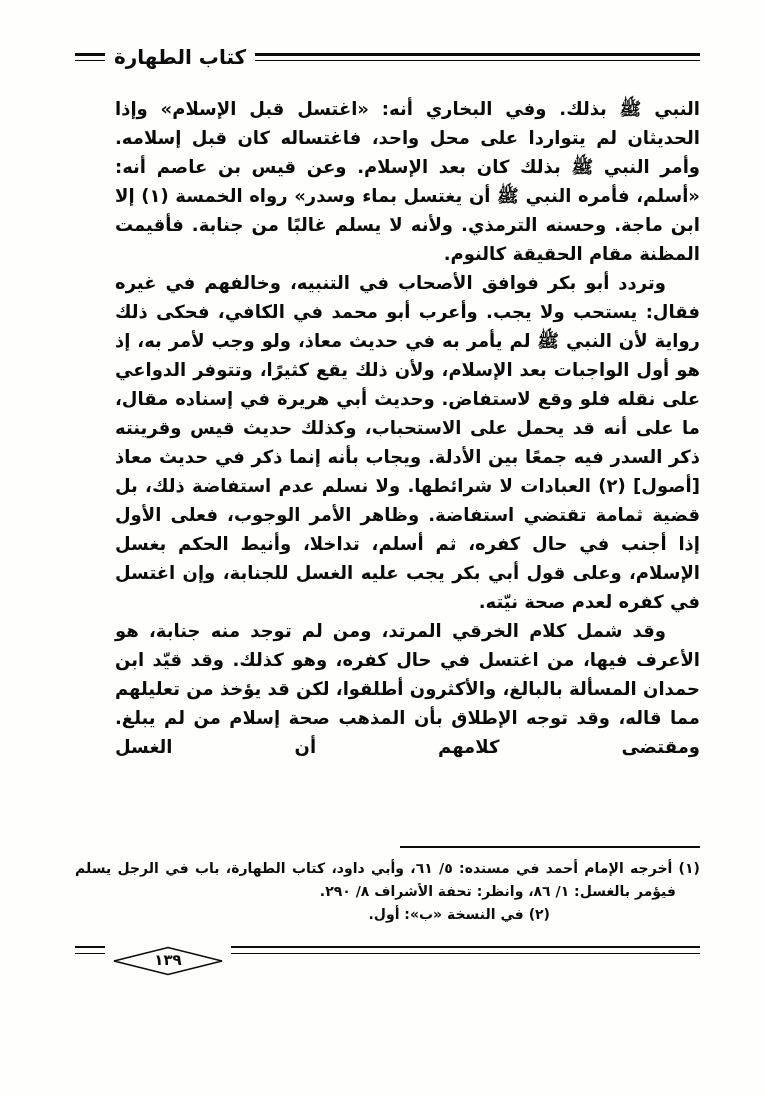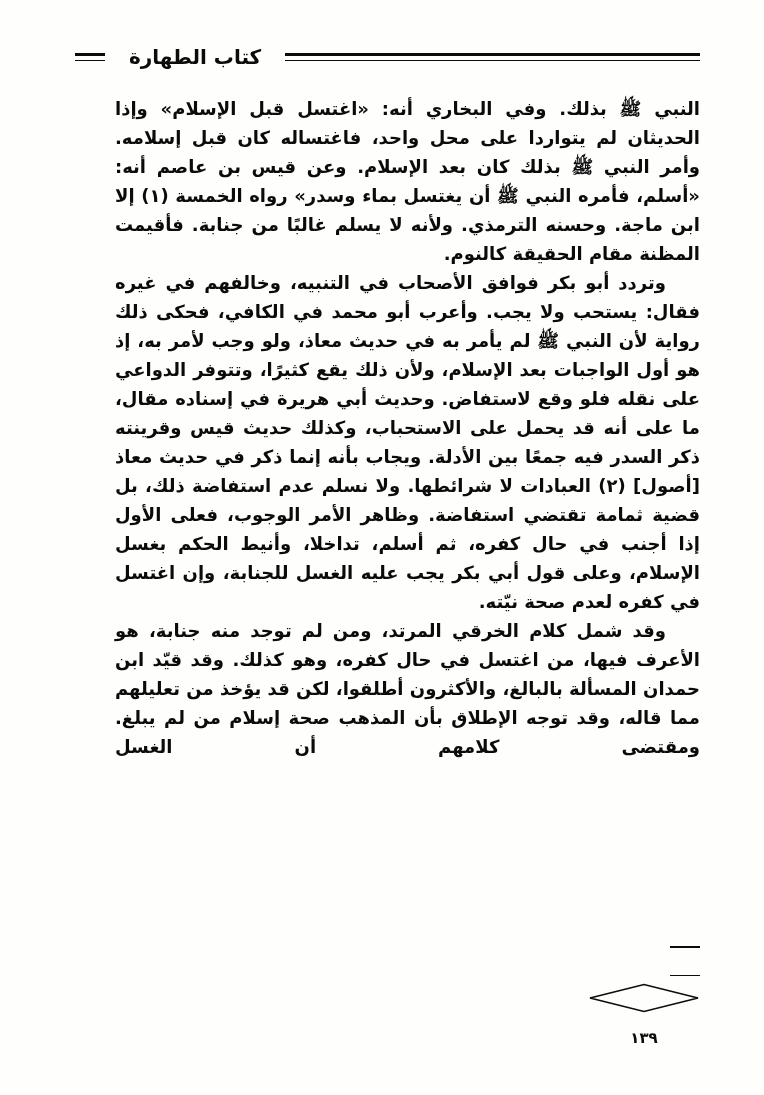--- a/index.html
+++ b/index.html
@@ -27,21 +27,21 @@
     height: 30px;
   }
   .rule {
     height: 8px;
     border-top: 3px solid #0b0b0b;
     border-bottom: 1.5px solid #0b0b0b;
   }
   .rule-short { width: 30px; flex: 0 0 30px; }
   .rule-long  { flex: 1 1 auto; }
   .chapter-title {
-    margin: 15px;
+    margin: 0;
     font-size: 20px;
     font-weight: bold;
     white-space: nowrap;
     letter-spacing: 0.5px;
   }
 
   
   .body-text {
     margin-top: 22px;
     font-size: 18px;
@@ -78,24 +78,23 @@
   .footnote-indented { margin-right: 150px; }
 
   
   .page-footer {
     position: absolute;
     top: 946px;
     right: 64px;
     left: 75px;
     direction: ltr;
     display: flex;
-    align-items: flex-end;
+    align-items: flex-start;
     gap: 7px;
     height: 32px;
-    flex-direction: column;
   }
   .page-footer .rule { border-top-width: 2.5px; }
   .ornament {
     position: relative;
     width: 112px;
     height: 30px;
     flex: 0 0 112px;
   }
   .ornament svg { display: block; width: 112px; height: 30px; }
   .page-num {
@@ -119,20 +118,25 @@
     <h1 class="chapter-title" dir="rtl">كتاب الطهارة</h1>
     <span class="rule rule-long"></span>
   </header>
 
   <main class="body-text" dir="rtl">
     <p>النبي ﷺ بذلك. وفي البخاري أنه: «اغتسل قبل الإسلام» وإذا الحديثان لم يتواردا على محل واحد، فاغتساله كان قبل إسلامه. وأمر النبي ﷺ بذلك كان بعد الإسلام. وعن قيس بن عاصم أنه: «أسلم، فأمره النبي ﷺ أن يغتسل بماء وسدر» رواه الخمسة (١) إلا ابن ماجة. وحسنه الترمذي. ولأنه لا يسلم غالبًا من جنابة. فأقيمت المظنة مقام الحقيقة كالنوم.</p>
     <p>وتردد أبو بكر فوافق الأصحاب في التنبيه، وخالفهم في غيره فقال: يستحب ولا يجب. وأعرب أبو محمد في الكافي، فحكى ذلك رواية لأن النبي ﷺ لم يأمر به في حديث معاذ، ولو وجب لأمر به، إذ هو أول الواجبات بعد الإسلام، ولأن ذلك يقع كثيرًا، وتتوفر الدواعي على نقله فلو وقع لاستفاض. وحديث أبي هريرة في إسناده مقال، ما على أنه قد يحمل على الاستحباب، وكذلك حديث قيس وقرينته ذكر السدر فيه جمعًا بين الأدلة. ويجاب بأنه إنما ذكر في حديث معاذ [أصول] (٢) العبادات لا شرائطها. ولا نسلم عدم استفاضة ذلك، بل قضية ثمامة تقتضي استفاضة. وظاهر الأمر الوجوب، فعلى الأول إذا أجنب في حال كفره، ثم أسلم، تداخلا، وأنيط الحكم بغسل الإسلام، وعلى قول أبي بكر يجب عليه الغسل للجنابة، وإن اغتسل في كفره لعدم صحة نيّته.</p>
     <p class="justify-last">وقد شمل كلام الخرقي المرتد، ومن لم توجد منه جنابة، هو الأعرف فيها، من اغتسل في حال كفره، وهو كذلك. وقد قيّد ابن حمدان المسألة بالبالغ، والأكثرون أطلقوا، لكن قد يؤخذ من تعليلهم مما قاله، وقد توجه الإطلاق بأن المذهب صحة إسلام من لم يبلغ. ومقتضى كلامهم أن الغسل</p>
   </main>
 
+  <section class="footnote-area" dir="rtl">
+    <div class="fn-sep"></div>
+    <p class="footnote">(١) أخرجه الإمام أحمد في مسنده: ٥/ ٦١، وأبي داود، كتاب الطهارة، باب في الرجل يسلم فيؤمر بالغسل: ١/ ٨٦، وانظر: تحفة الأشراف ٨/ ٢٩٠.</p>
+    <p class="footnote footnote-indented">(٢) في النسخة «ب»: أول.</p>
+  </section>
 
   <footer class="page-footer">
     <span class="rule rule-short"></span>
     <span class="ornament">
       <svg viewBox="0 0 112 30" xmlns="http://www.w3.org/2000/svg">
         <polygon points="2,15 56,1.5 110,15 56,28.5" fill="#fefefc" stroke="#0b0b0b" stroke-width="1.6"></polygon>
       </svg>
       <span class="page-num">١٣٩</span>
     </span>
     <span class="rule rule-long"></span>

